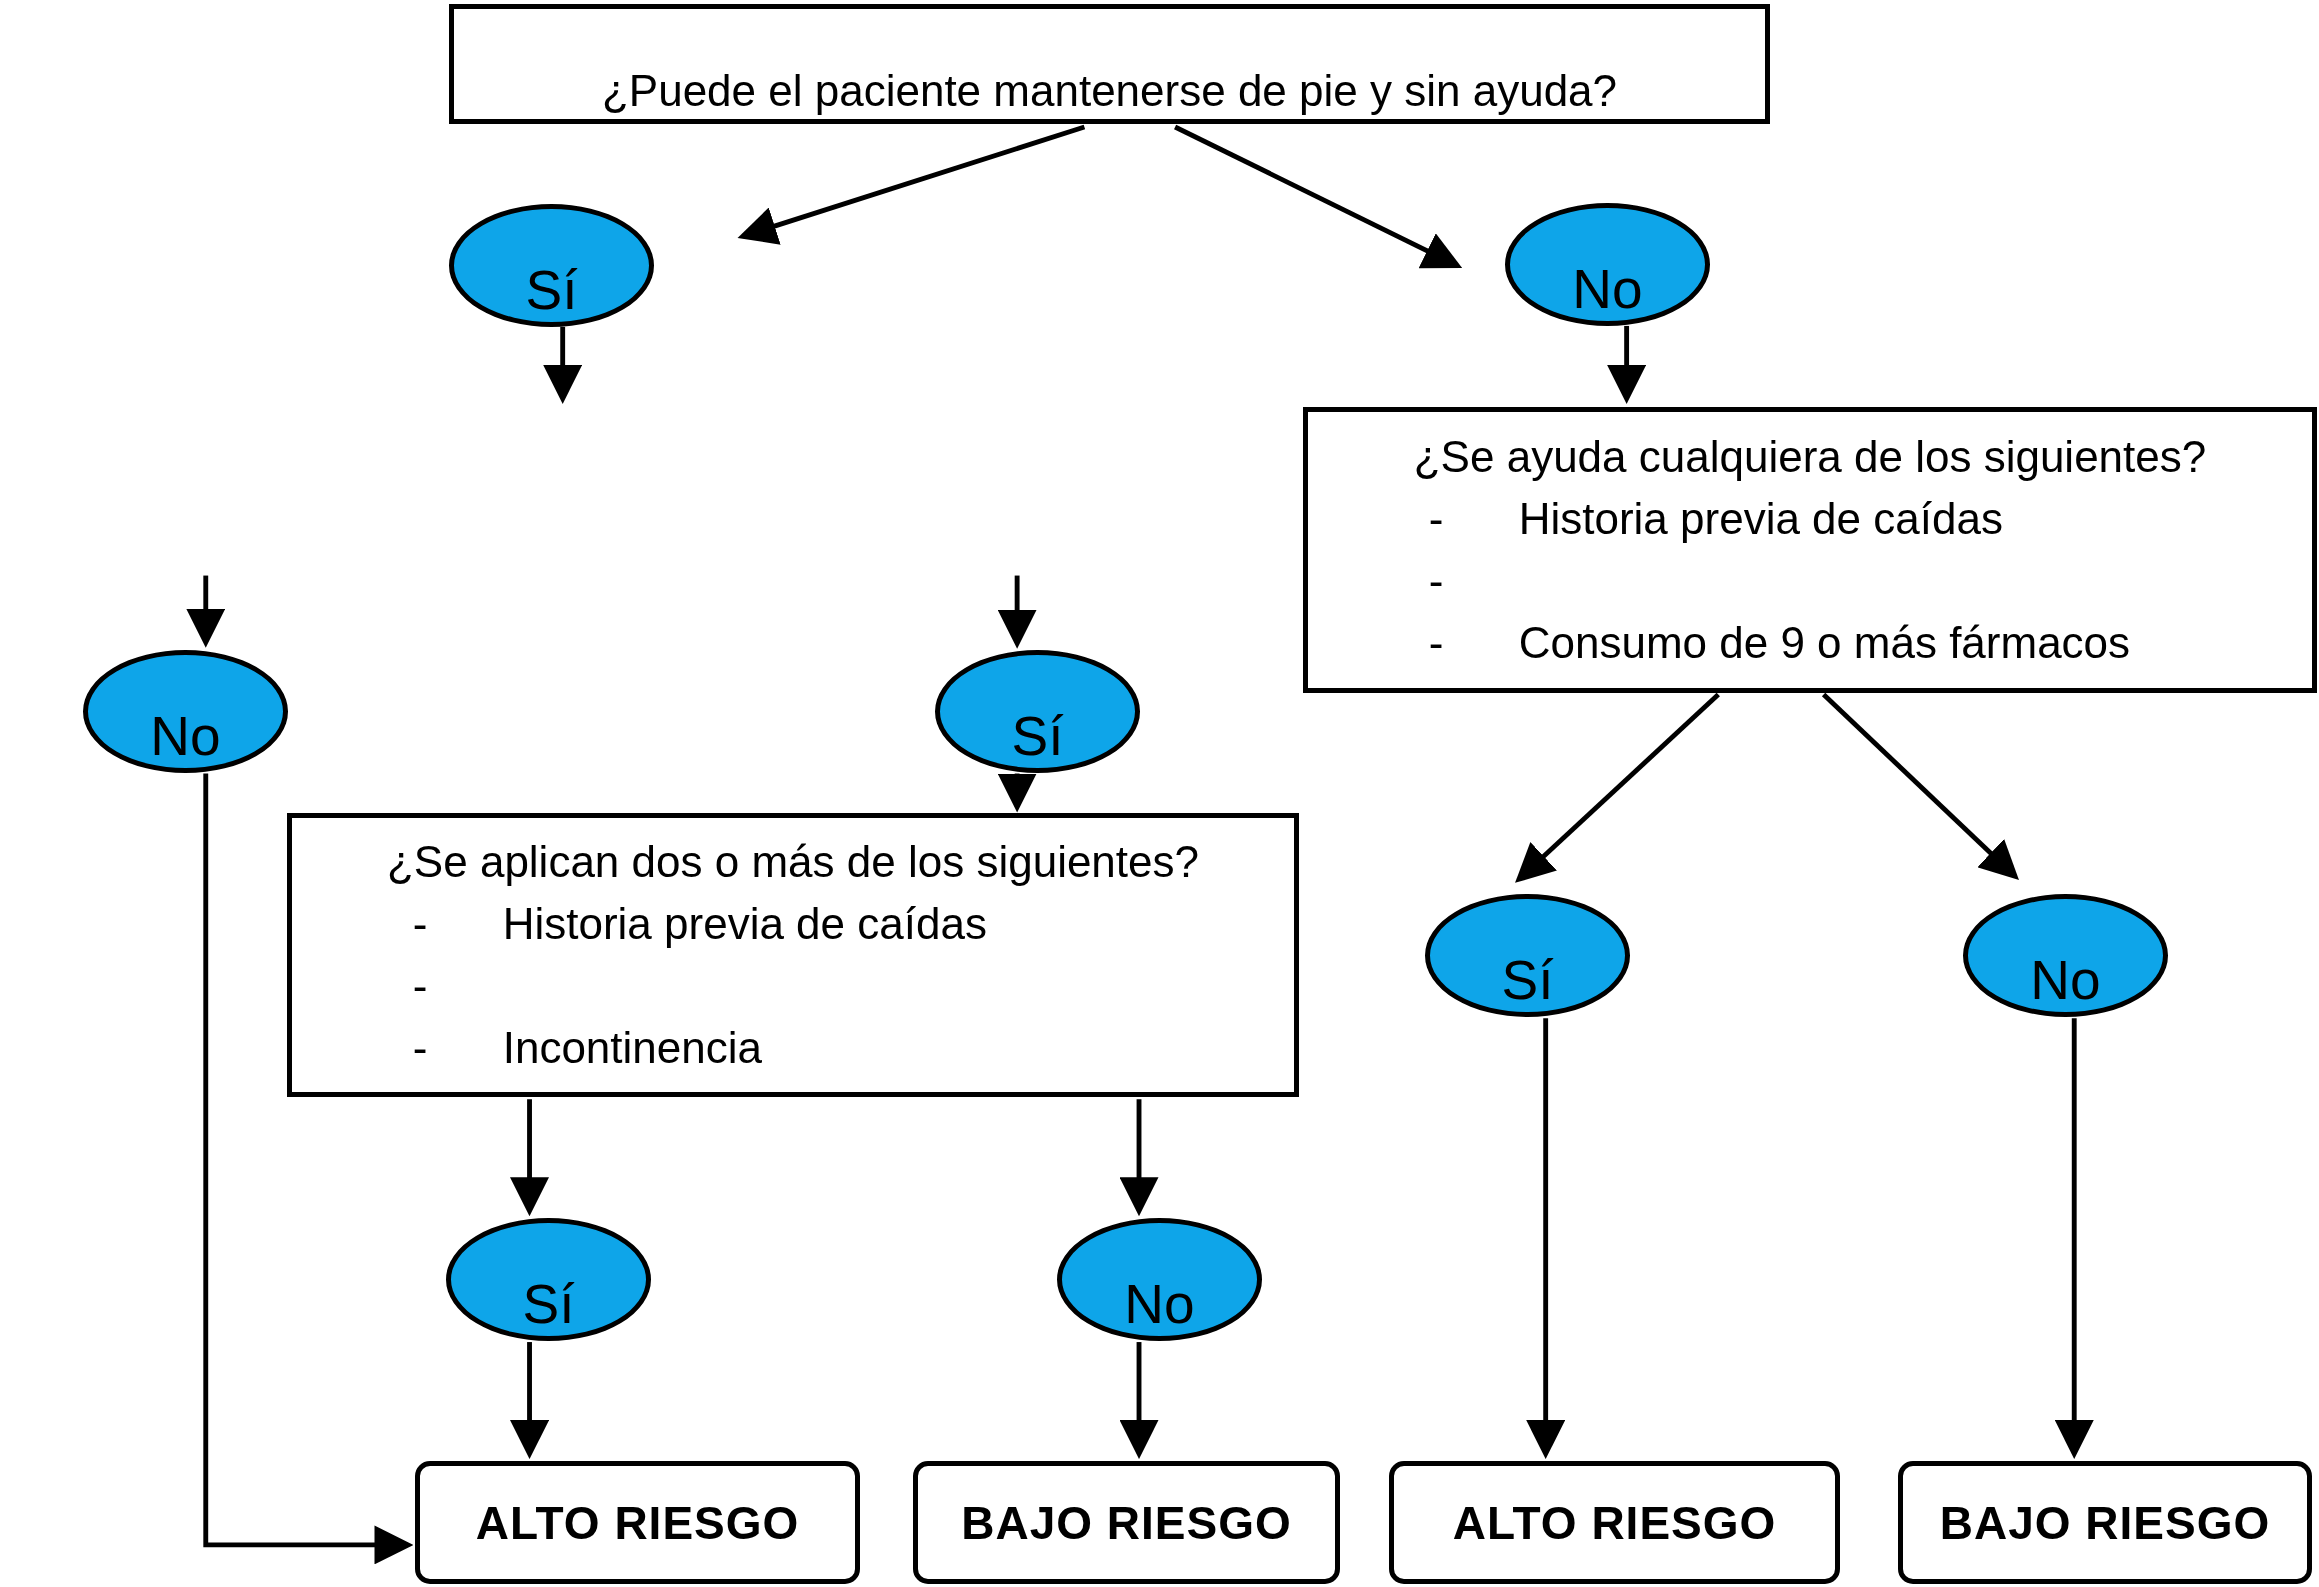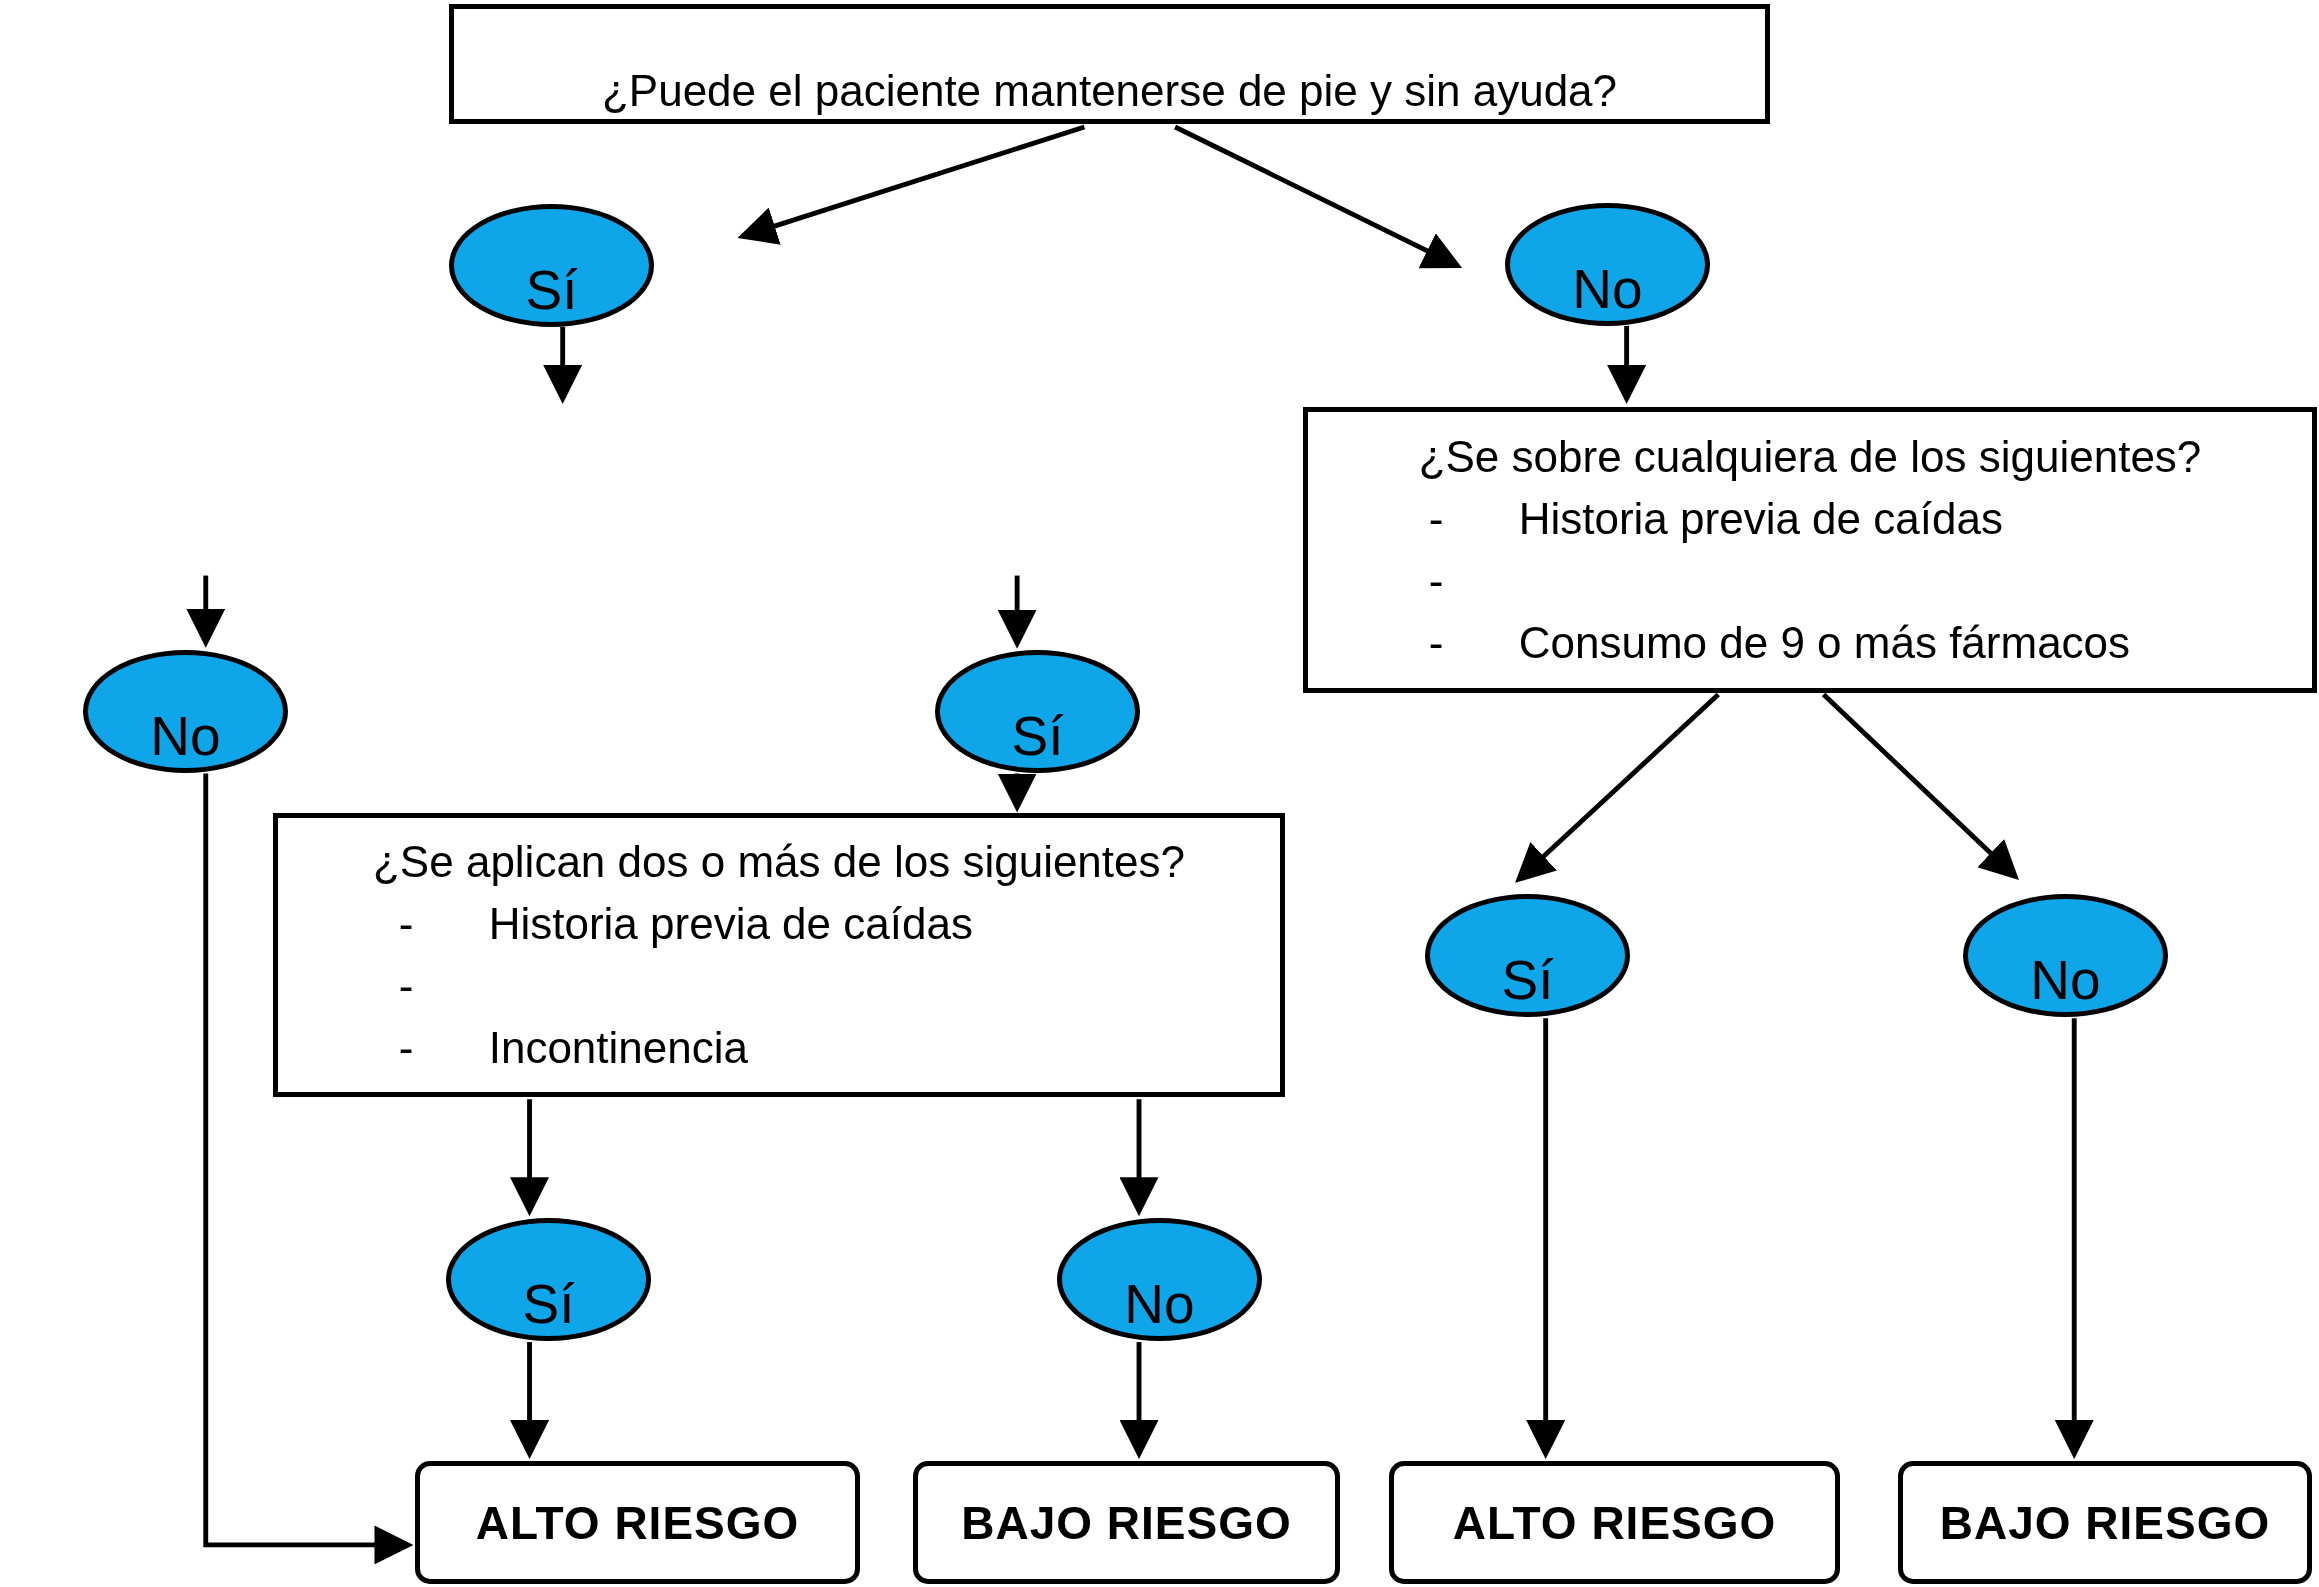--- a/index.html
+++ b/index.html
@@ -106,35 +106,35 @@
       <path d="M2127,1044 L2127,1490" marker-end="url(#ah)"></path>
     </g>
   </svg>
 
   <div class="node q-center" style="left:449px; top:3.9px; width:1321px; height:120px;align-items:flex-end;">
     <span>¿Puede el paciente mantenerse de pie y sin ayuda?</span>
   </div>
 
 
   <div class="node list-box" style="left:1303px; top:407px; width:1014px; height:286px;">
-    <div class="list-title">¿Se sobre cualquiera de los siguientes?</div>
+    <div class="list-title">¿Se ayuda cualquiera de los siguientes?</div>
     <div class="list-item">
       <span class="dash">-</span>
       <span>Historia previa de caídas</span>
     </div>
     <div class="list-item">
       <span class="dash">-</span>
     </div>
     <div class="list-item">
       <span class="dash">-</span>
       <span>Consumo de 9 o más fármacos</span>
     </div>
   </div>
 
-  <div class="node list-box" style="left:273px; top:813px; width:1012px; height:284px;">
+  <div class="node list-box" style="left:287px; top:813px; width:1012px; height:284px;">
     <div class="list-title">¿Se aplican dos o más de los siguientes?</div>
     <div class="list-item">
       <span class="dash">-</span>
       <span>Historia previa de caídas</span>
     </div>
     <div class="list-item">
       <span class="dash">-</span>
     </div>
     <div class="list-item">
       <span class="dash">-</span>

